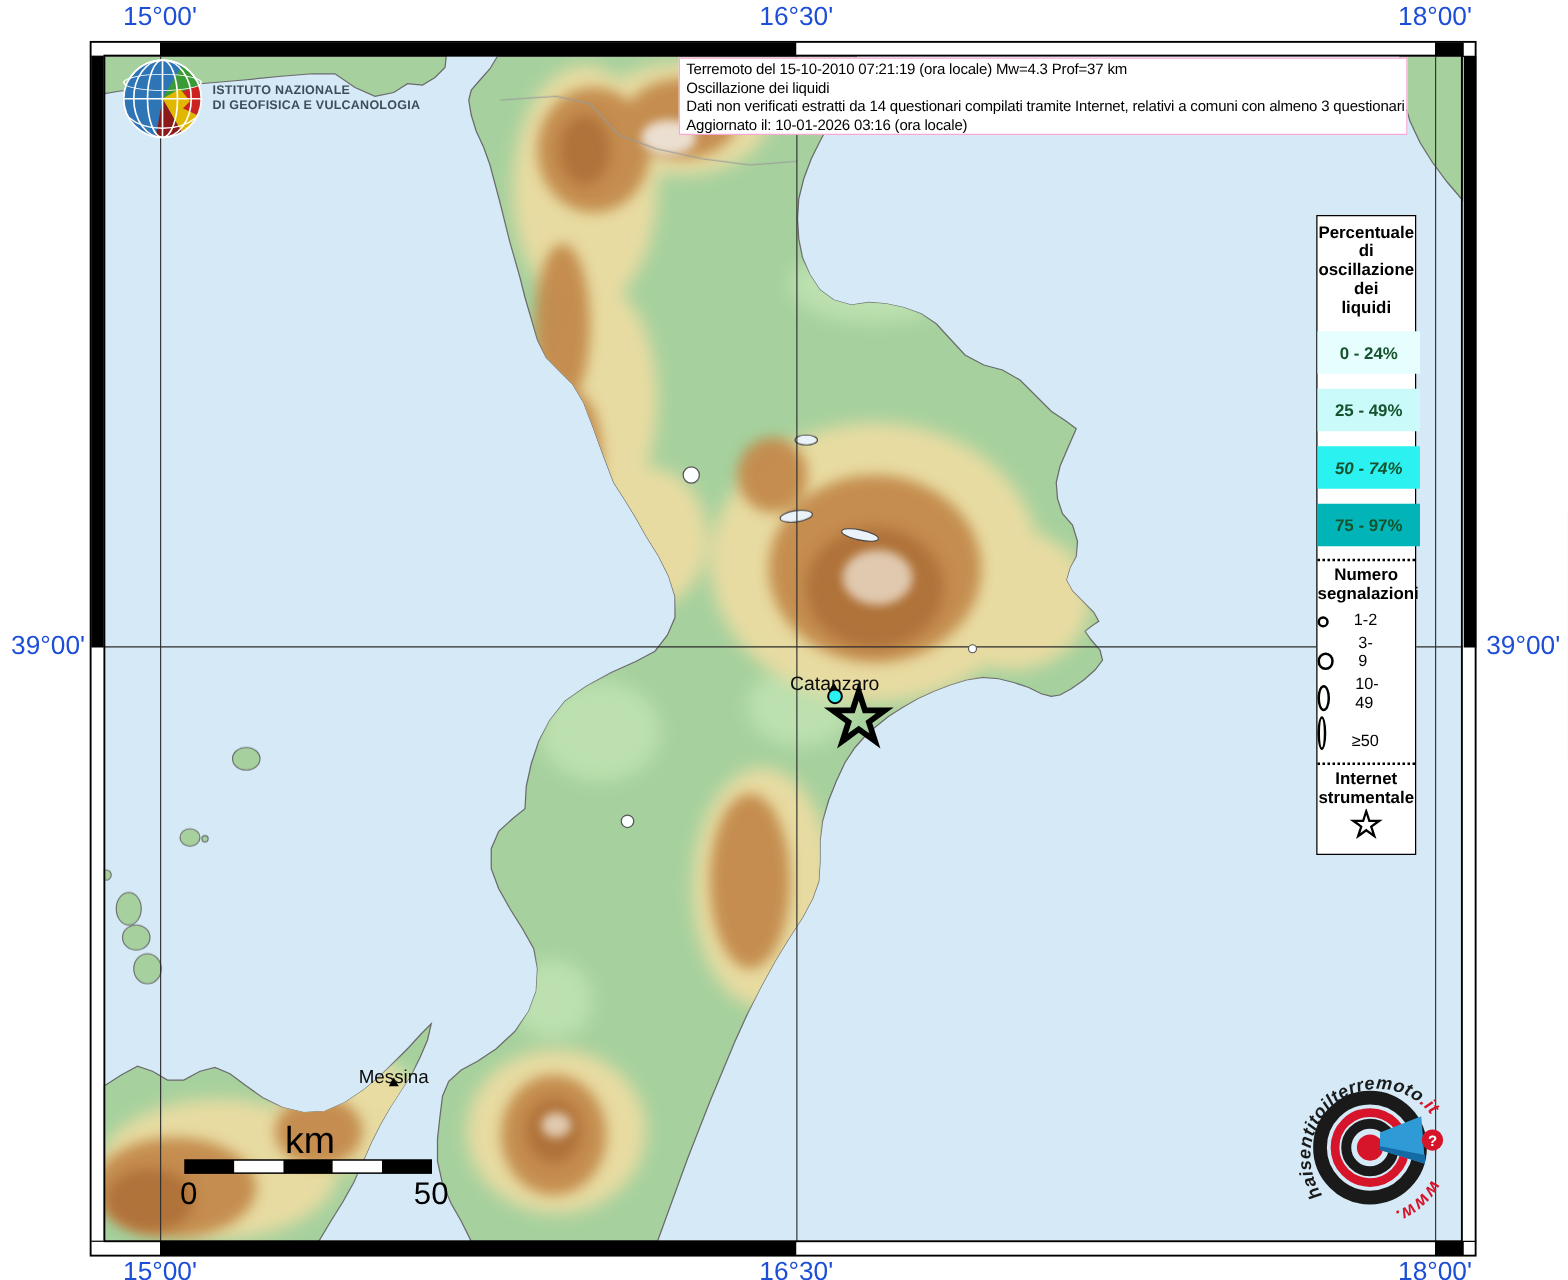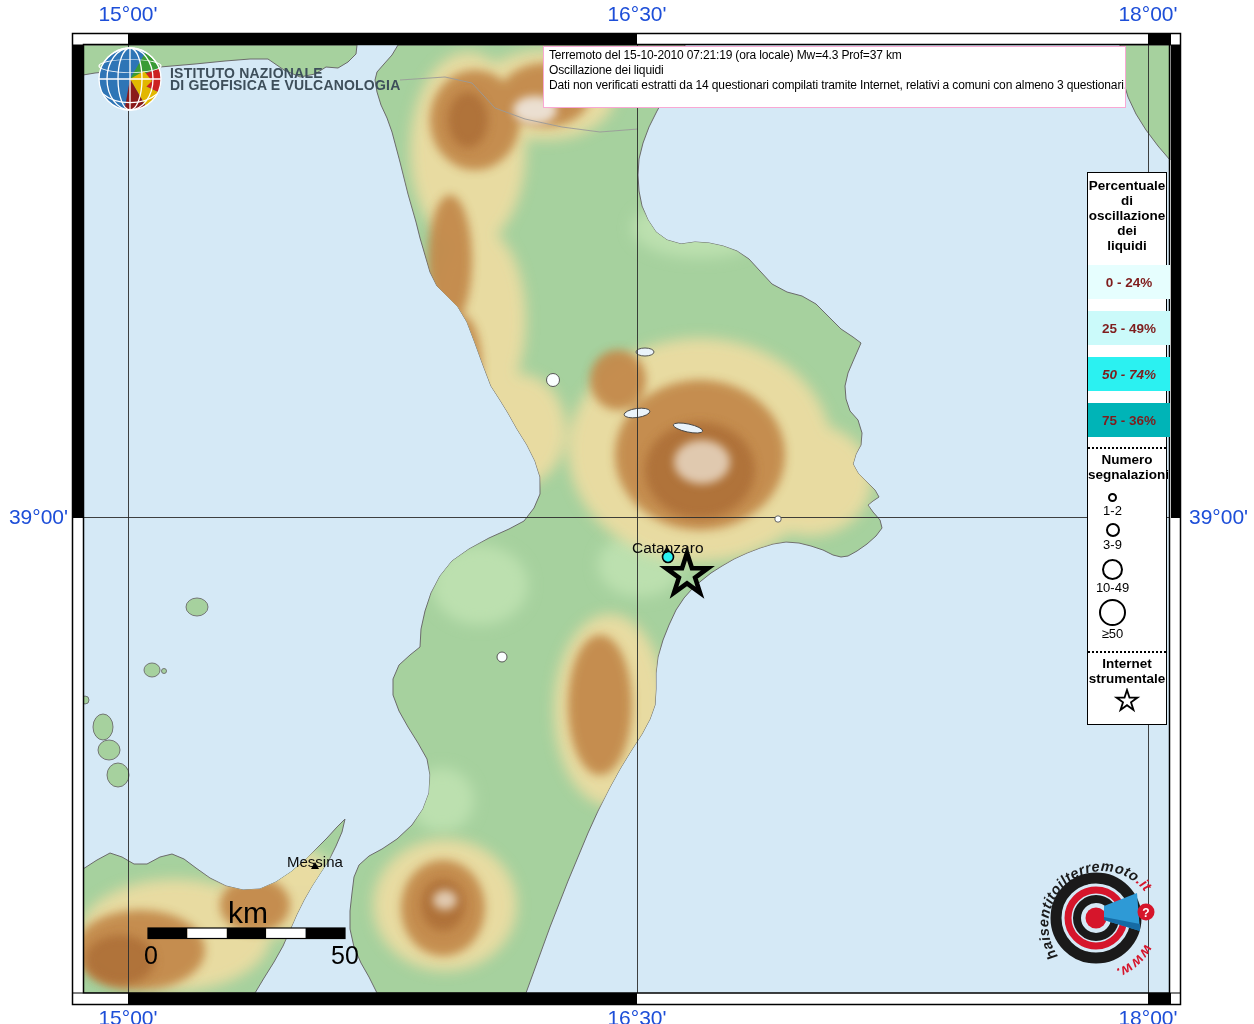--- a/index.html
+++ b/index.html
@@ -7,30 +7,30 @@
          font-family:"Liberation Sans","DejaVu Sans",sans-serif;color:#111;}
   .abs{position:absolute;}
   .axis-label{font-size:21px;color:#1d4ed8;white-space:nowrap;}
   .center{text-align:center;}
   
   .titlebox{left:543px;top:46px;width:583px;height:62px;background:#ffffff;border:1px solid #f9a8d4;
             padding:1px 5px 0 5px;box-sizing:border-box;overflow:hidden;}
   .titlebox div{font-size:12px;line-height:15px;white-space:nowrap;letter-spacing:-0.15px;color:#000;}
   
   .ingv{left:98px;top:47px;display:flex;align-items:center;gap:8px;}
-  .ingv-text{font-size:14px;font-weight:bold;color:#3d4e5a;line-height:12.5px;letter-spacing:0.2px;white-space:nowrap;}
+  .ingv-text{font-size:10px;font-weight:bold;color:#3d4e5a;line-height:12.5px;letter-spacing:0.2px;white-space:nowrap;}
   
   .legend{left:1053px;top:172px;width:80px;background:#ffffff;border:1px solid #000;box-sizing:border-box;
-          padding-top:5px;margin-left:34px;}
+          padding-top:5px;}
   .legend .ttl{font-size:13.5px;font-weight:bold;line-height:15px;text-align:center;color:#000;}
   .swatch{width:82px;height:34px;margin:12px auto 0 auto;display:flex;align-items:center;justify-content:center;
-          font-size:13.5px;font-weight:bold;color:#7f1d1d;}
+          font-size:13.5px;font-weight:bold;color:#14532d;}
   .lgd-divider{border-top:2px dotted #000;margin-top:10px;}
   .counts{display:flex;flex-wrap:wrap;margin-top:2px;}
-  .count-cell{width:49px;display:flex;flex-direction:column;align-items:center;margin-top:3px;}
+  .count-cell{width:49px;display:flex;flex-direction:row;align-items:flex-end;margin-top:3px;gap:20px;}
   .count-circle{border:2px solid #000;border-radius:50%;background:#fff;box-sizing:border-box;}
   .count-label{font-size:13px;color:#000;line-height:15px;}
   .epi-star-wrap{display:flex;justify-content:center;padding:2px 0 10px 0;}
   .citylabel{font-size:15.5px;color:#0b0b0b;white-space:nowrap;}
   .km-label{font-size:30px;color:#000;}
   .scale-num{font-size:25px;color:#000;}
 </style>
 </head>
 <body>
 
@@ -237,20 +237,21 @@
     <div class="ingv-text">
       <div>ISTITUTO NAZIONALE</div>
       <div>DI GEOFISICA E VULCANOLOGIA</div>
     </div>
   </div>
 
   <div class="abs titlebox">
     <div>Terremoto del 15-10-2010 07:21:19 (ora locale) Mw=4.3 Prof=37 km</div>
     <div>Oscillazione dei liquidi</div>
     <div>Dati non verificati estratti da 14 questionari compilati tramite Internet, relativi a comuni con almeno 3 questionari.</div>
+    <div>Aggiornato il: 10-01-2026 03:16 (ora locale)</div>
   </div>
 
   <div class="abs legend">
     <div class="ttl">
       <div>Percentuale</div>
       <div>di</div>
       <div>oscillazione</div>
       <div>dei</div>
       <div>liquidi</div>
     </div>
@@ -258,21 +259,21 @@
     <div class="swatch" style="background: rgb(230, 254, 254);">
         <span>0 - 24%</span>
       </div>
     <div class="swatch" style="background: rgb(203, 250, 250);">
         <span>25 - 49%</span>
       </div>
     <div class="swatch" style="background: rgb(43, 241, 241); font-style: italic;">
         <span>50 - 74%</span>
       </div>
     <div class="swatch" style="background: rgb(0, 180, 183);">
-        <span>75 - 36%</span>
+        <span>75 - 97%</span>
       </div>
 
     <div class="lgd-divider"></div>
 
     <div class="ttl" style="margin-top:3px;">
       <div>Numero</div>
       <div>segnalazioni</div>
     </div>
     <div class="counts">
       <div class="count-cell">

